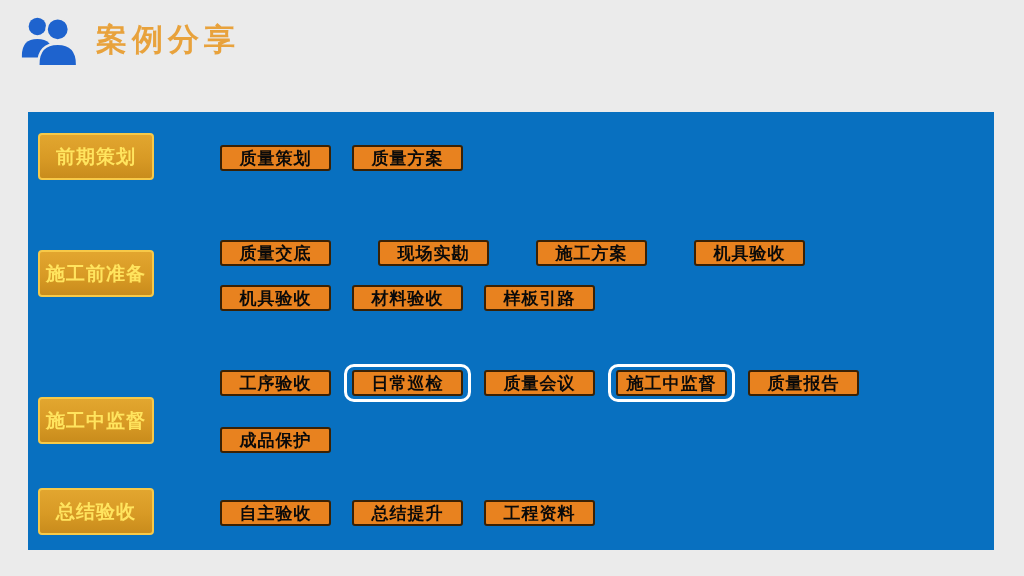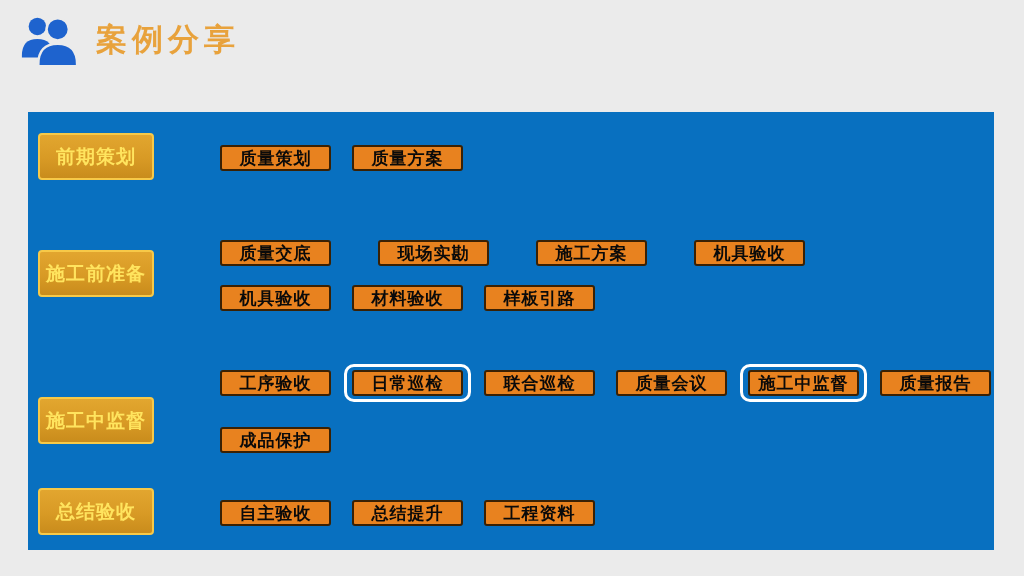--- a/index.html
+++ b/index.html
@@ -101,21 +101,20 @@
     </div>
     <div class="line" style="top: 173px;">
       <div class="task">机具验收</div>
       <div class="task">材料验收</div>
       <div class="task">样板引路</div>
     </div>
     <div class="stage" style="top: 257px; margin-top: 28px;">施工中监督</div>
     <div class="line" style="top: 258px;">
       <div class="task">工序验收</div>
       <div class="task hl">日常巡检</div>
-      <div class="task">联合巡检</div>
       <div class="task">质量会议</div>
       <div class="task hl">施工中监督</div>
       <div class="task">质量报告</div>
     </div>
     <div class="line" style="top: 315px;">
       <div class="task">成品保护</div>
     </div>
     <div class="stage" style="top: 376px;">总结验收</div>
     <div class="line" style="top: 388px;">
       <div class="task">自主验收</div>

